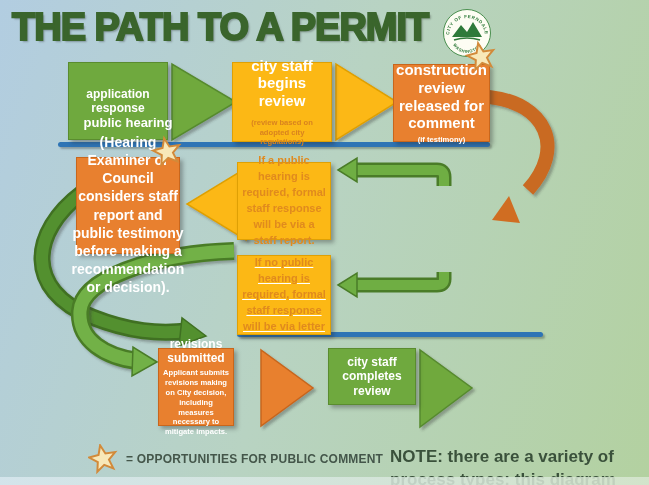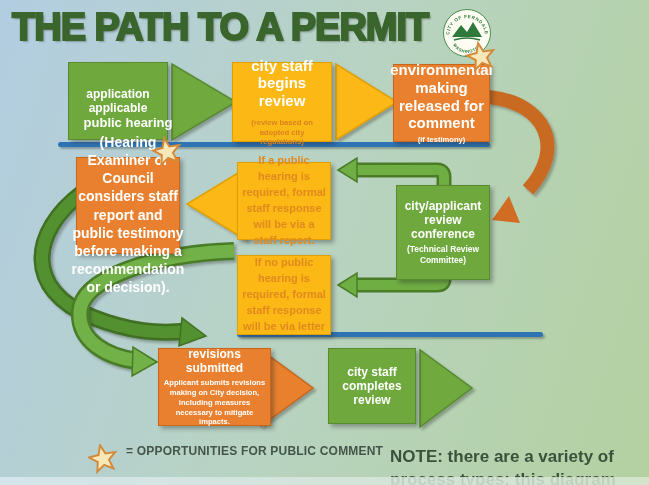--- a/index.html
+++ b/index.html
@@ -30,21 +30,21 @@
   .box-title.sm{font-size:15px;}
   .box-title.lg{font-size:13px;}
   .box-sub{font-size:7.6px;line-height:1.3;margin-top:3px;font-weight:600;}
   .sub-orange{color:#d9831f;margin-top:8px;}
   .yellow-body{color:#e08a1e;font-size:11px;font-weight:bold;line-height:1.45;}
   .hline{
     position:absolute;height:5px;background:#2e74b5;border-radius:3px;
     box-shadow:2px 2px 2px rgba(0,0,0,.25);
   }
   .arrows,.toplayer{position:absolute;left:0;top:0;}
-  .legend{position:absolute;left:88px;top:444px;display:flex;}
+  .legend{position:absolute;left:88px;top:444px;display:flex;align-items:center;}
   .legend-label{margin-left:8px;font-size:12px;font-weight:bold;color:#44564a;letter-spacing:.2px;}
   .note{
     position:absolute;left:390px;top:446px;width:258px;
     font-size:17px;font-weight:600;color:#3a513b;line-height:1.35;
   }
   .bottom-strip{position:absolute;left:0;top:477px;width:649px;height:8px;
     background:linear-gradient(90deg,#d9e8ef,#d8e7d2);opacity:.85;}
 </style>
 </head>
 <body>
@@ -101,52 +101,48 @@
       <textPath href="#arcBot" startOffset="50%" text-anchor="middle">WASHINGTON</textPath>
     </text>
     <path d="M11,30 L20,18 L26,25 L32,15 L41,30 Z" fill="#2f7a3a"></path>
     <path d="M13,33 Q26,29 39,33" fill="none" stroke="#2f7a3a" stroke-width="1.6"></path>
   </svg>
 
   <div class="hline" style="left:58px;top:142px;width:432px;"></div>
   <div class="hline" style="left:237px;top:332px;width:306px;"></div>
 
   <div class="box green" style="left:68px;top:62px;width:100px;height:78px;">
-    <span class="box-title">application applicable</span>
+    <span class="box-title">application response</span>
   </div>
   <div class="box yellow" style="left:232px;top:62px;width:100px;height:80px;">
     <span class="box-title sm">city staff begins review</span>
     <span class="box-sub sub-orange">(review based on adopted city regulations)</span>
   </div>
   <div class="box orange" style="left:393px;top:64px;width:97px;height:78px;">
-    <span class="box-title sm">environmental making released for comment</span>
+    <span class="box-title sm">construction review released for comment</span>
     <span class="box-sub">(if testimony)</span>
   </div>
 
   <div class="box orange" style="left:76px;top:157px;width:104px;height:97px;">
     <span class="box-title lg">public hearing</span>
     <span class="box-sub" style="font-size:14px;">(Hearing Examiner or Council considers staff report and public testimony before making a recommendation or decision).</span>
   </div>
   <div class="box yellow" style="left:237px;top:162px;width:94px;height:78px;">
     <span class="yellow-body">If a public hearing is required, formal staff response will be via a staff report.</span>
   </div>
-  <div class="box green" style="left:396px;top:185px;width:94px;height:95px;">
-    <span class="box-title">city/applicant review conference</span>
-    <span class="box-sub" style="font-size:8.4px;">(Technical Review Committee)</span>
-  </div>
 
-  <div class="box yellow" style="left:237px;top:255px;width:94px;height:80px;">
+  <div class="box yellow" style="left:237px;top:255px;width:94px;height:80px;text-decoration:underline;">
     <span class="yellow-body">If no public hearing is required, formal staff response will be via letter</span>
   </div>
 
-  <div class="box orange" style="left:158px;top:348px;width:113px;height:78px;">
+  <div class="box orange" style="left:158px;top:348px;width:76px;height:78px;">
     <span class="box-title">revisions submitted</span>
     <span class="box-sub">Applicant submits revisions making on City decision, including measures necessary to mitigate impacts.</span>
   </div>
-  <div class="box green" style="left:328px;top:348px;width:88px;height:76px;">
+  <div class="box green" style="left:328px;top:348px;width:88px;height:57px;">
     <span class="box-title">city staff completes review</span>
   </div>
 
   <svg class="toplayer" width="649" height="485" style="pointer-events:none;">
     <g transform="translate(481,57) rotate(-12)">
       <path d="M0,-14 L-3.5,-4.9 L-13.3,-4.3 L-5.7,1.9 L-8.2,11.3 L0,6 L8.2,11.3 L5.7,1.9 L13.3,-4.3 L3.5,-4.9 Z" fill="#f8e8b8" stroke="#d28a3a" stroke-width="2"></path>
     </g>
     <g transform="translate(167,152) rotate(-12)">
       <path d="M0,-14 L-3.5,-4.9 L-13.3,-4.3 L-5.7,1.9 L-8.2,11.3 L0,6 L8.2,11.3 L5.7,1.9 L13.3,-4.3 L3.5,-4.9 Z" fill="#f8e8b8" stroke="#d28a3a" stroke-width="2"></path>
     </g>

